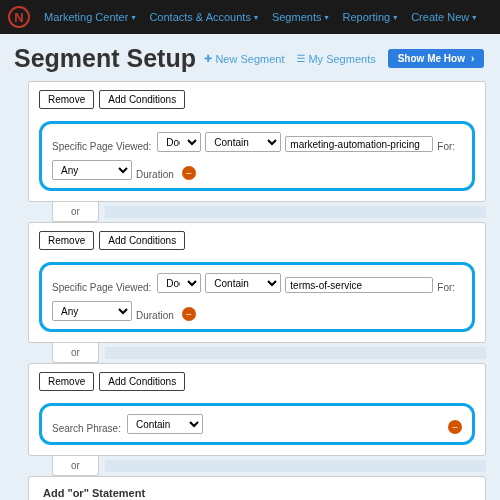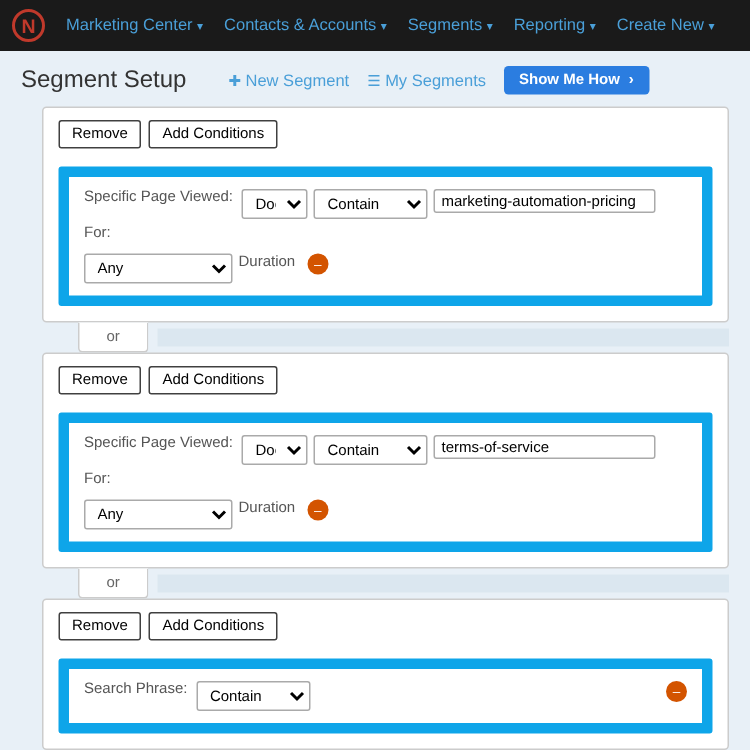--- a/index.html
+++ b/index.html
@@ -2,35 +2,35 @@
 <html><head>
 <meta charset="utf-8">
 <style>
   * { box-sizing: border-box; margin: 0; padding: 0; font-family: Arial, Helvetica, sans-serif; }
   body { background: #e8f0f7; width: 500px; font-size: 11px; color: #333; }
   .navbar { background: #1a1a1a; height: 34px; display: flex; align-items: center; padding: 0 8px; }
   .logo { width: 22px; height: 22px; border: 2px solid #c0392b; border-radius: 50%; display: flex; align-items: center; justify-content: center; color: #c0392b; font-weight: bold; font-size: 13px; margin-right: 14px; }
   .nav-item { color: #4a9fd8; font-size: 11px; margin-right: 14px; cursor: pointer; display: flex; align-items: center; }
   .nav-item .caret { font-size: 8px; margin-left: 3px; color: #4a9fd8; }
   .header { padding: 10px 14px 8px 14px; display: flex; align-items: center; }
-  .header h1 { font-size: 16px; font-weight: 400; color: #333; margin-right: 28px; }
+  .header h1 { font-size: 25px; font-weight: 700; color: #333; margin-right: 8px; }
   .header-link { color: #4a9fd8; font-size: 11px; margin-right: 12px; text-decoration: none; cursor: pointer; display: inline-flex; align-items: center; }
   .header-link .ic { margin-right: 3px; font-size: 10px; }
   .show-me { background: #2b7de0; color: #fff; border: none; border-radius: 3px; padding: 4px 10px; font-size: 10px; cursor: pointer; display: inline-flex; align-items: center; font-weight: bold; }
   .show-me .arr { margin-left: 6px; }
   .content { padding: 0 14px 14px 28px; }
   .cond-card { background: #fff; border: 1px solid #ccc; border-radius: 3px; margin-bottom: 0; }
   .card-top { padding: 8px 10px 6px 10px; }
   .btn { background: #fff; border: 1px solid #404040; border-radius: 2px; padding: 3px 8px; font-size: 10px; cursor: pointer; margin-right: 2px; }
-  .rule-body { margin: 6px 10px 10px 10px; border: 7px solid #0ea5e9; border-radius: 2px; padding: 8px 10px; display: flex; flex-wrap: wrap; align-items: flex-start; gap: 4px; }
+  .rule-body { margin: 6px 10px 10px 10px; border: 3px solid #0ea5e9; border-radius: 12px; padding: 8px 10px; display: flex; flex-wrap: wrap; align-items: flex-end; gap: 4px; }
   .lbl { font-size: 10px; color: #555; margin-right: 2px; }
   .sel { border: 1px solid #aaa; border-radius: 2px; background: #fff; font-size: 10px; padding: 2px 4px; height: 20px; }
   .sel.w60 { width: 44px; }
   .sel.w72 { width: 76px; }
-  .sel.w80 { width: 99px; }
+  .sel.w80 { width: 80px; }
   .inp { border: 1px solid #aaa; border-radius: 2px; font-size: 10px; padding: 2px 4px; height: 16px; }
   .inp.w150 { width: 148px; }
   .inp.w60 { width: 58px; }
   .remove-ic { display: inline-flex; width: 14px; height: 14px; border-radius: 50%; background: #d35400; color: #fff; align-items: center; justify-content: center; font-size: 9px; cursor: pointer; margin-left: 2px; }
   .or-sep { display: flex; align-items: center; margin: 0; }
   .or-tab { background: #fff; border: 1px solid #ccc; border-top: none; border-radius: 0 0 3px 3px; padding: 4px 18px; font-size: 10px; color: #666; margin-left: 24px; }
   .or-fill { flex: 1; height: 12px; background: #dbe7f0; margin-left: 6px; }
   .add-or { background: #fff; border: 1px solid #ccc; border-radius: 3px; padding: 10px 14px; font-size: 11px; font-weight: bold; color: #333; margin-top: 0; }
 </style>
 </head>

